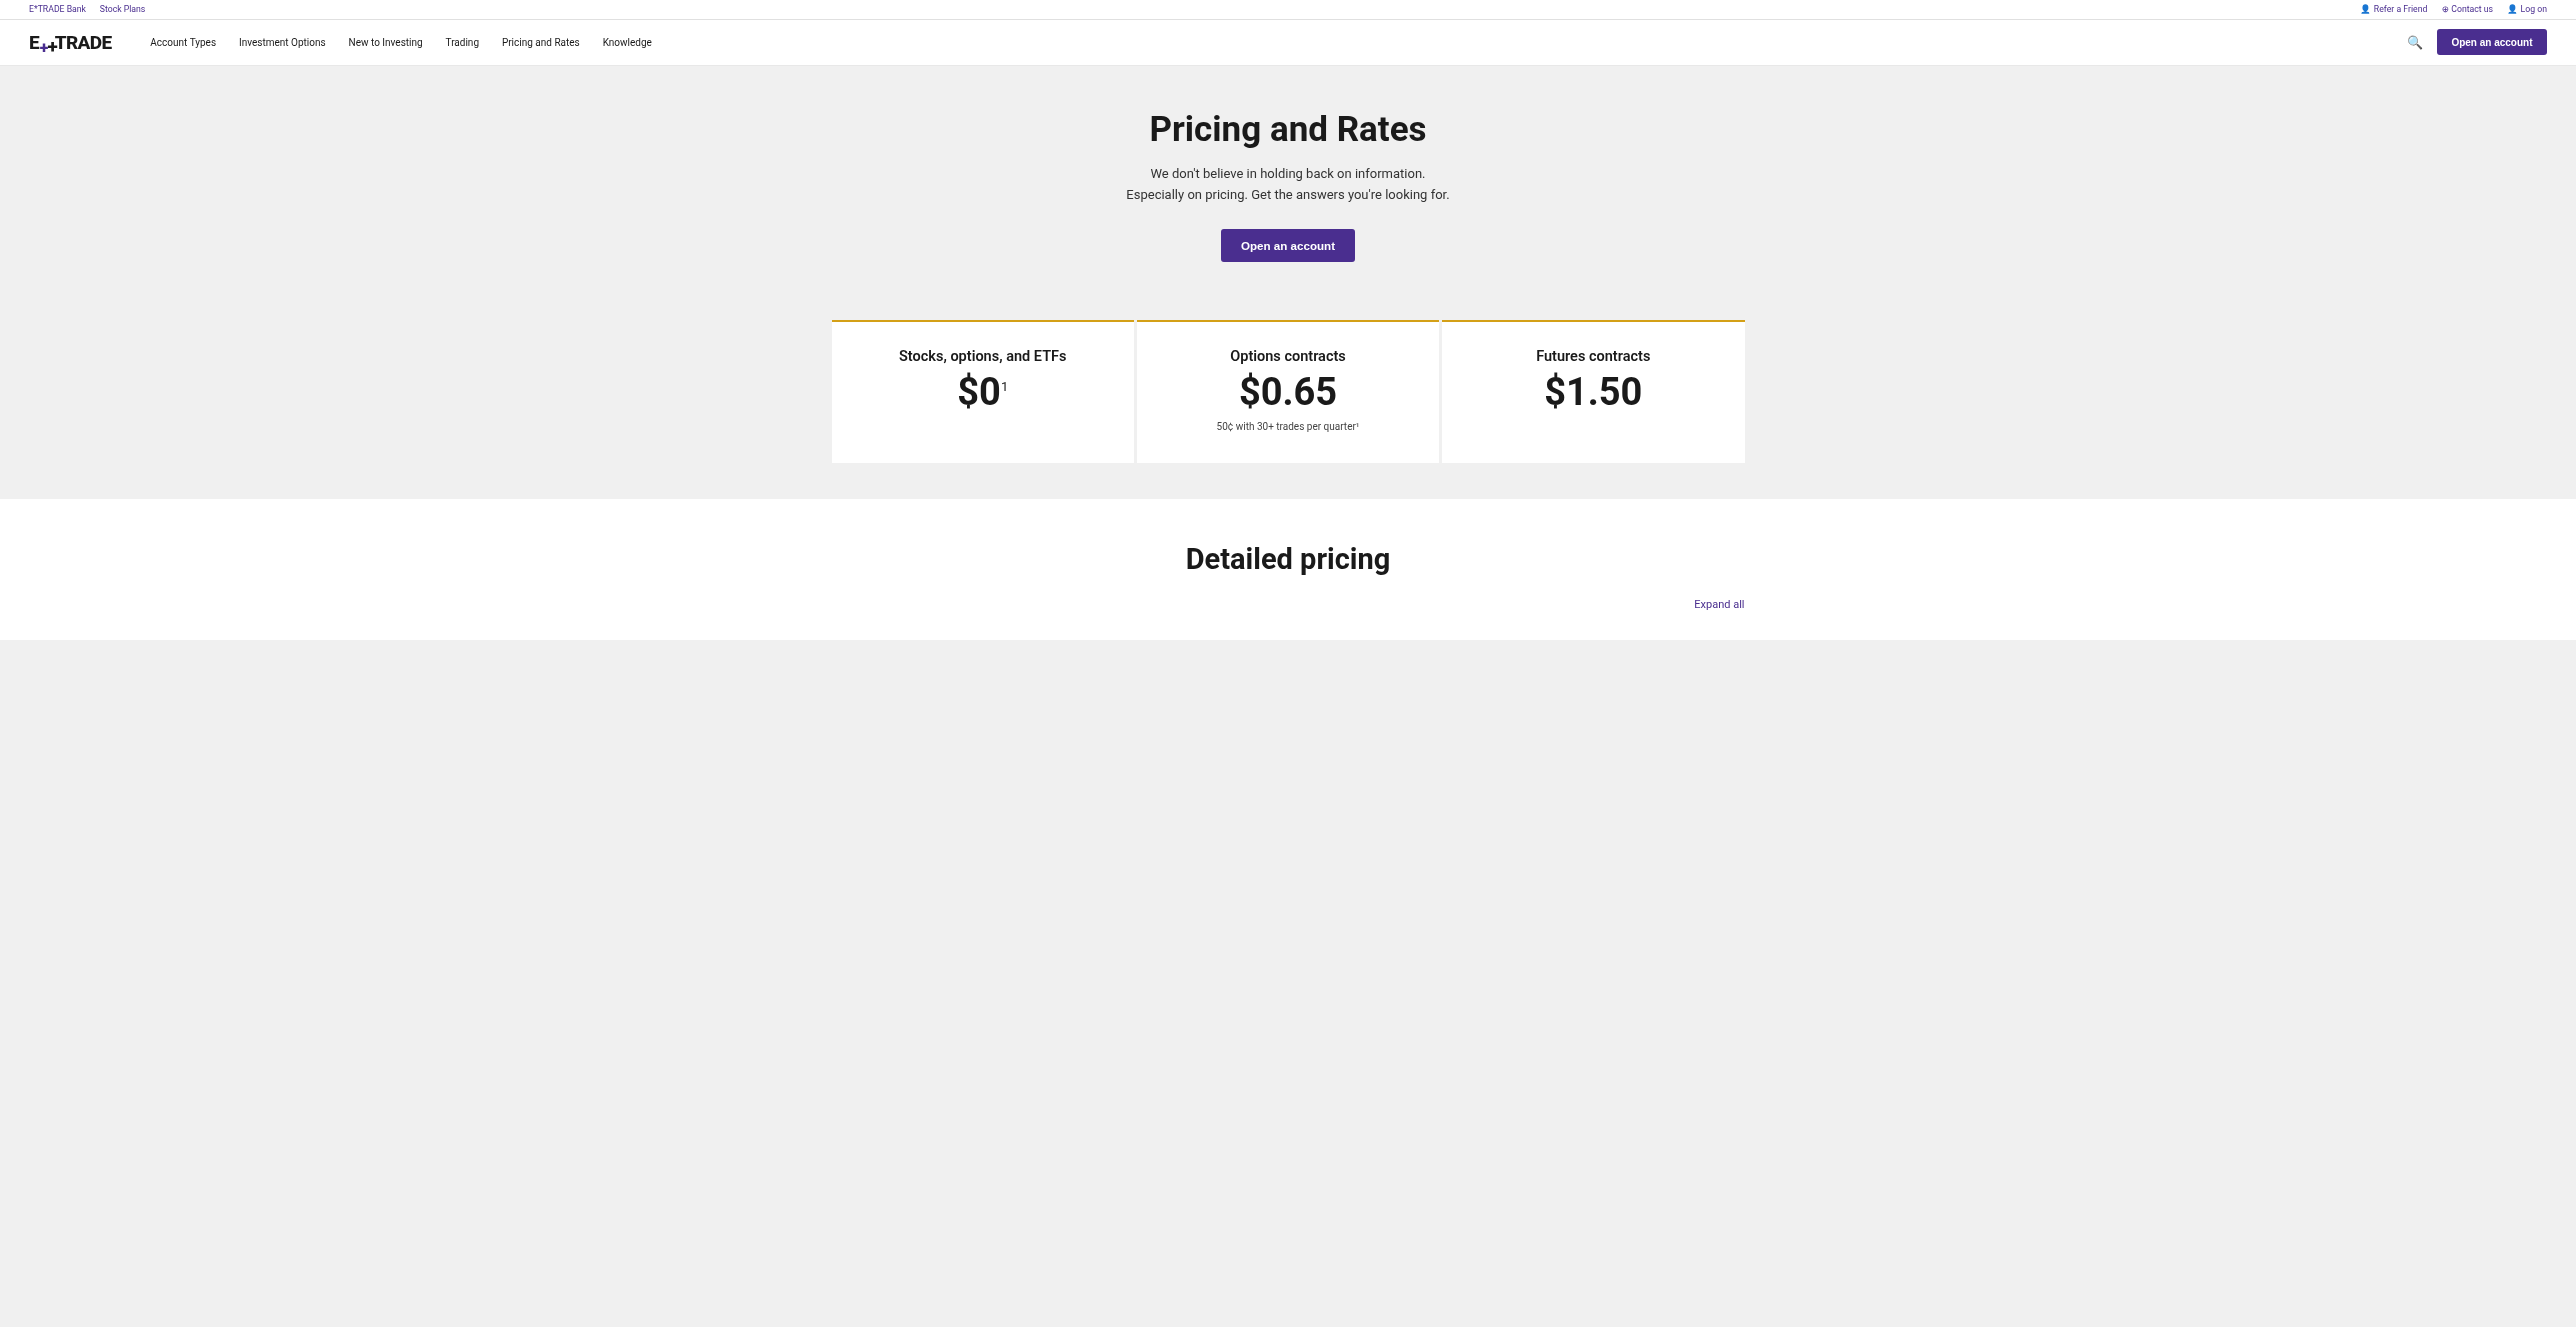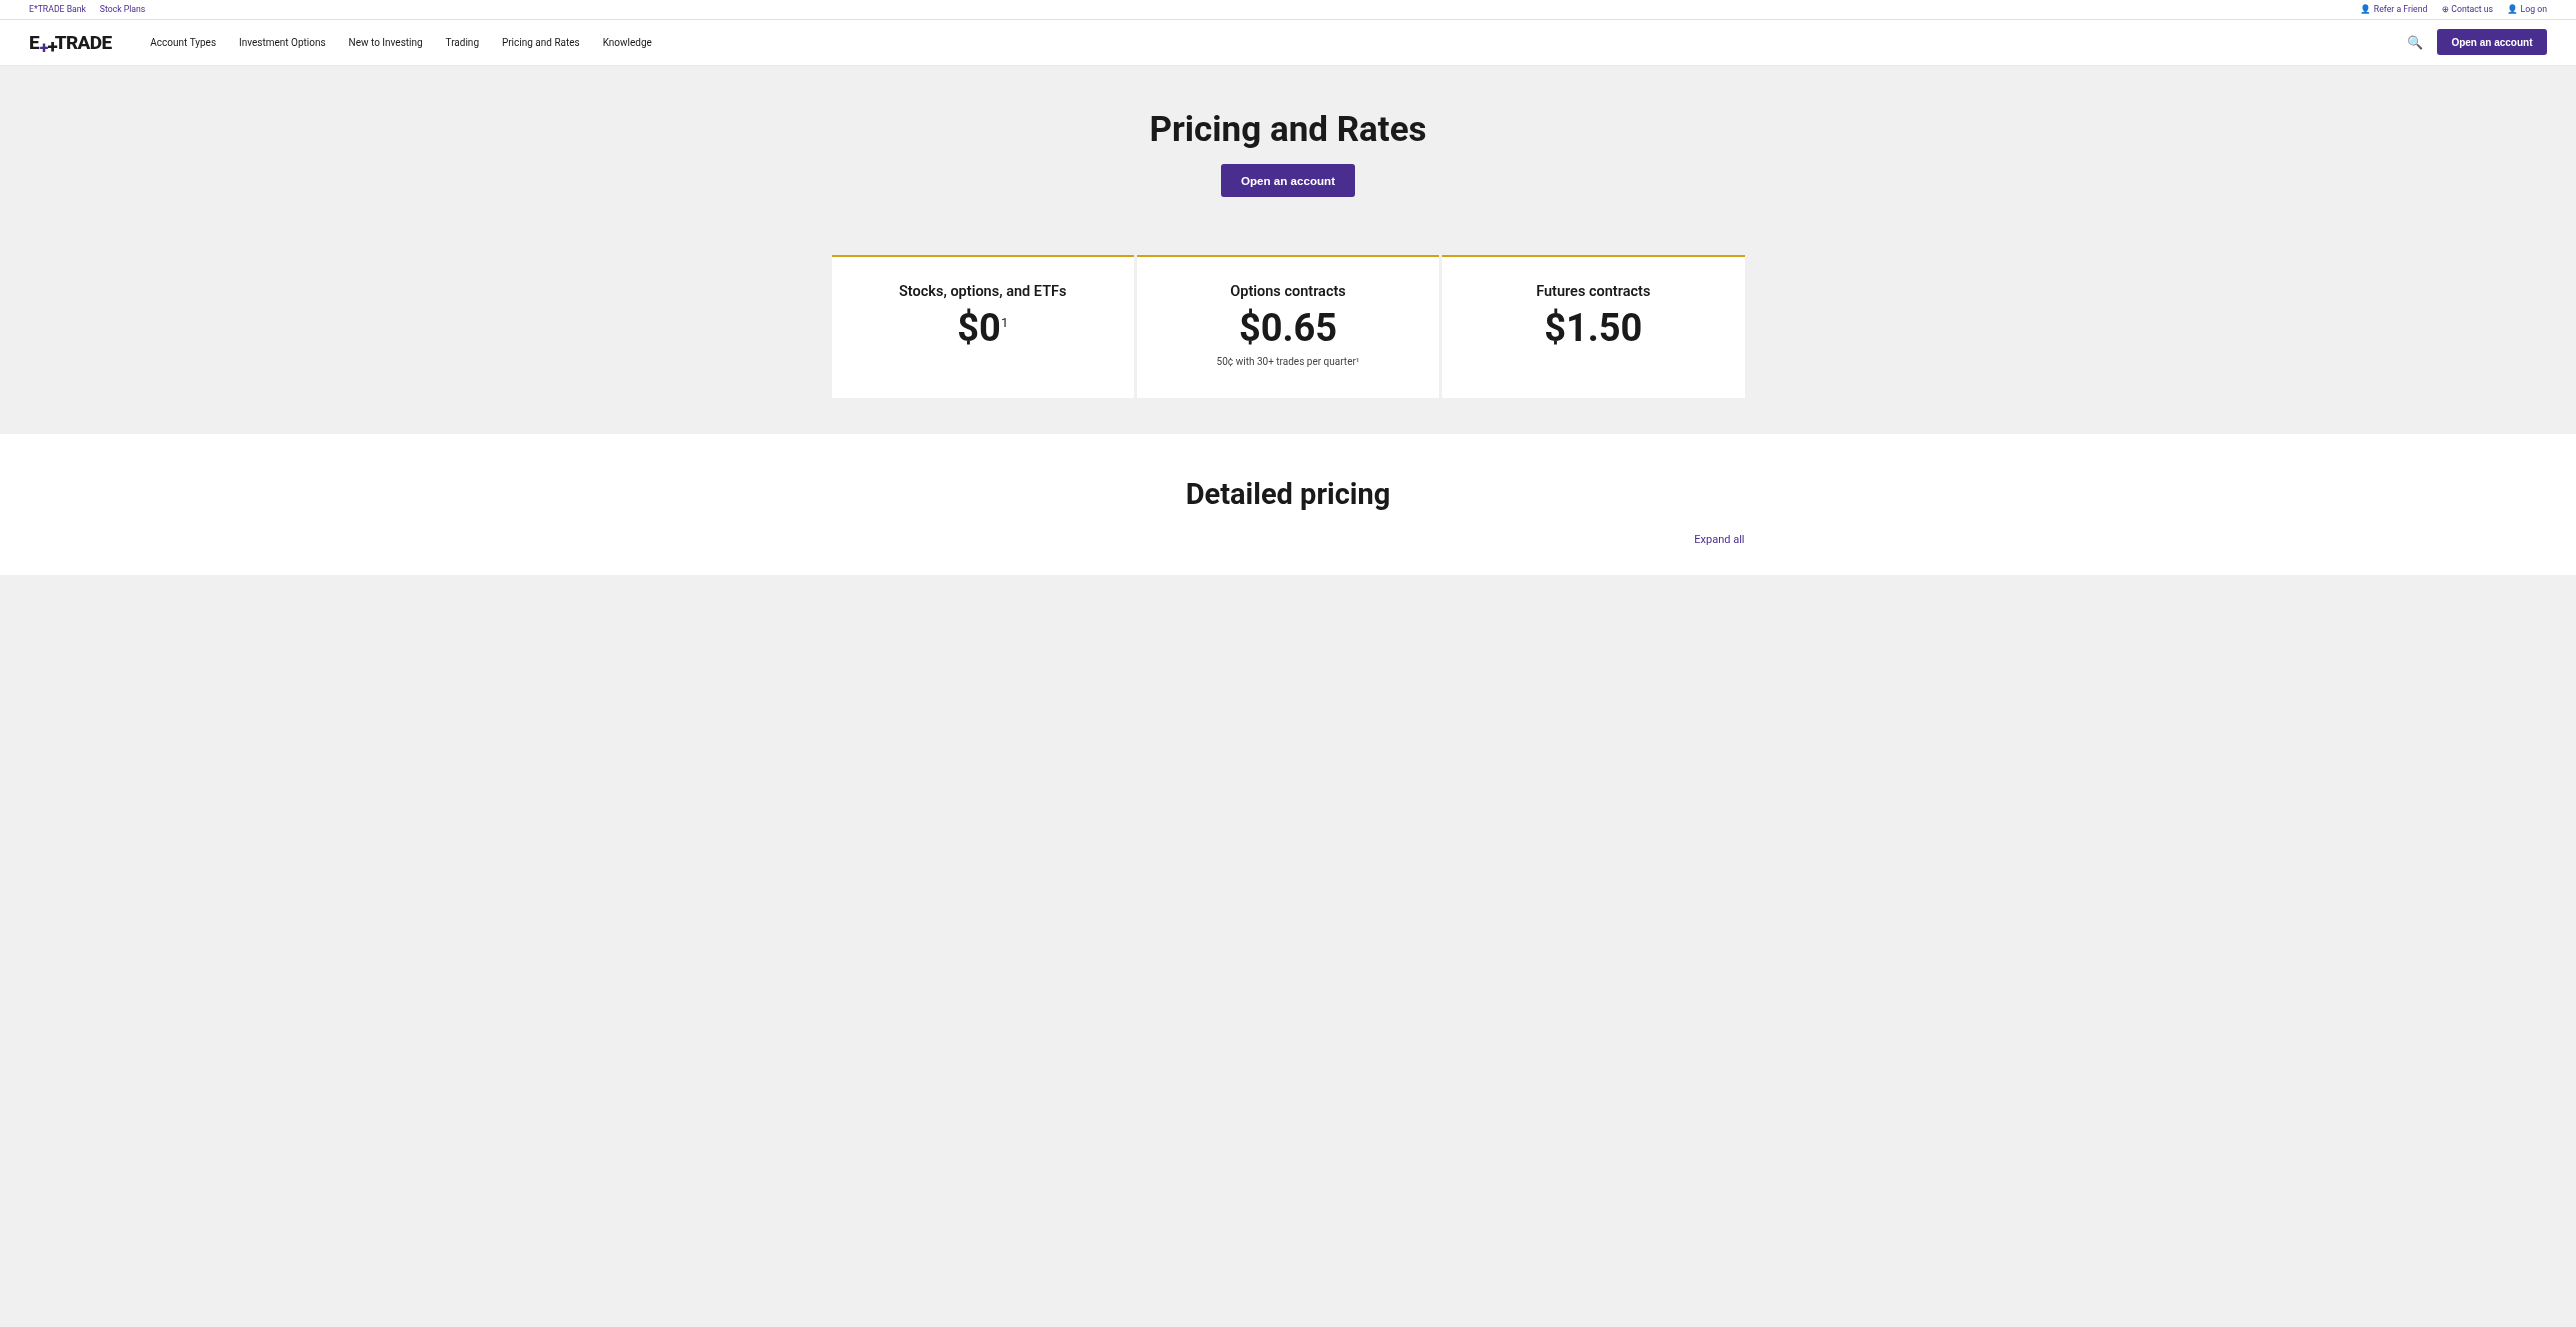--- a/index.html
+++ b/index.html
@@ -229,20 +229,24 @@
   <div class="nav-right">
     <button class="search-icon-btn">
       <span>🔍</span>
     </button>
     <button class="open-account-btn">Open an account</button>
   </div>
 </nav>
 
 <section class="hero">
   <h1>Pricing and Rates</h1>
+  <p>
+    <span>We don't believe in holding back on information.</span><br>
+    <span>Especially on pricing. Get the answers you're looking for.</span>
+  </p>
   <button class="hero-cta">Open an account</button>
 </section>
 
 <div class="pricing-cards">
   <div class="pricing-cards-inner">
 
     <div class="pricing-card">
       <div class="card-title">Stocks, options, and ETFs</div>
       <div class="card-price">
         <span>$0</span><sup>1</sup>

